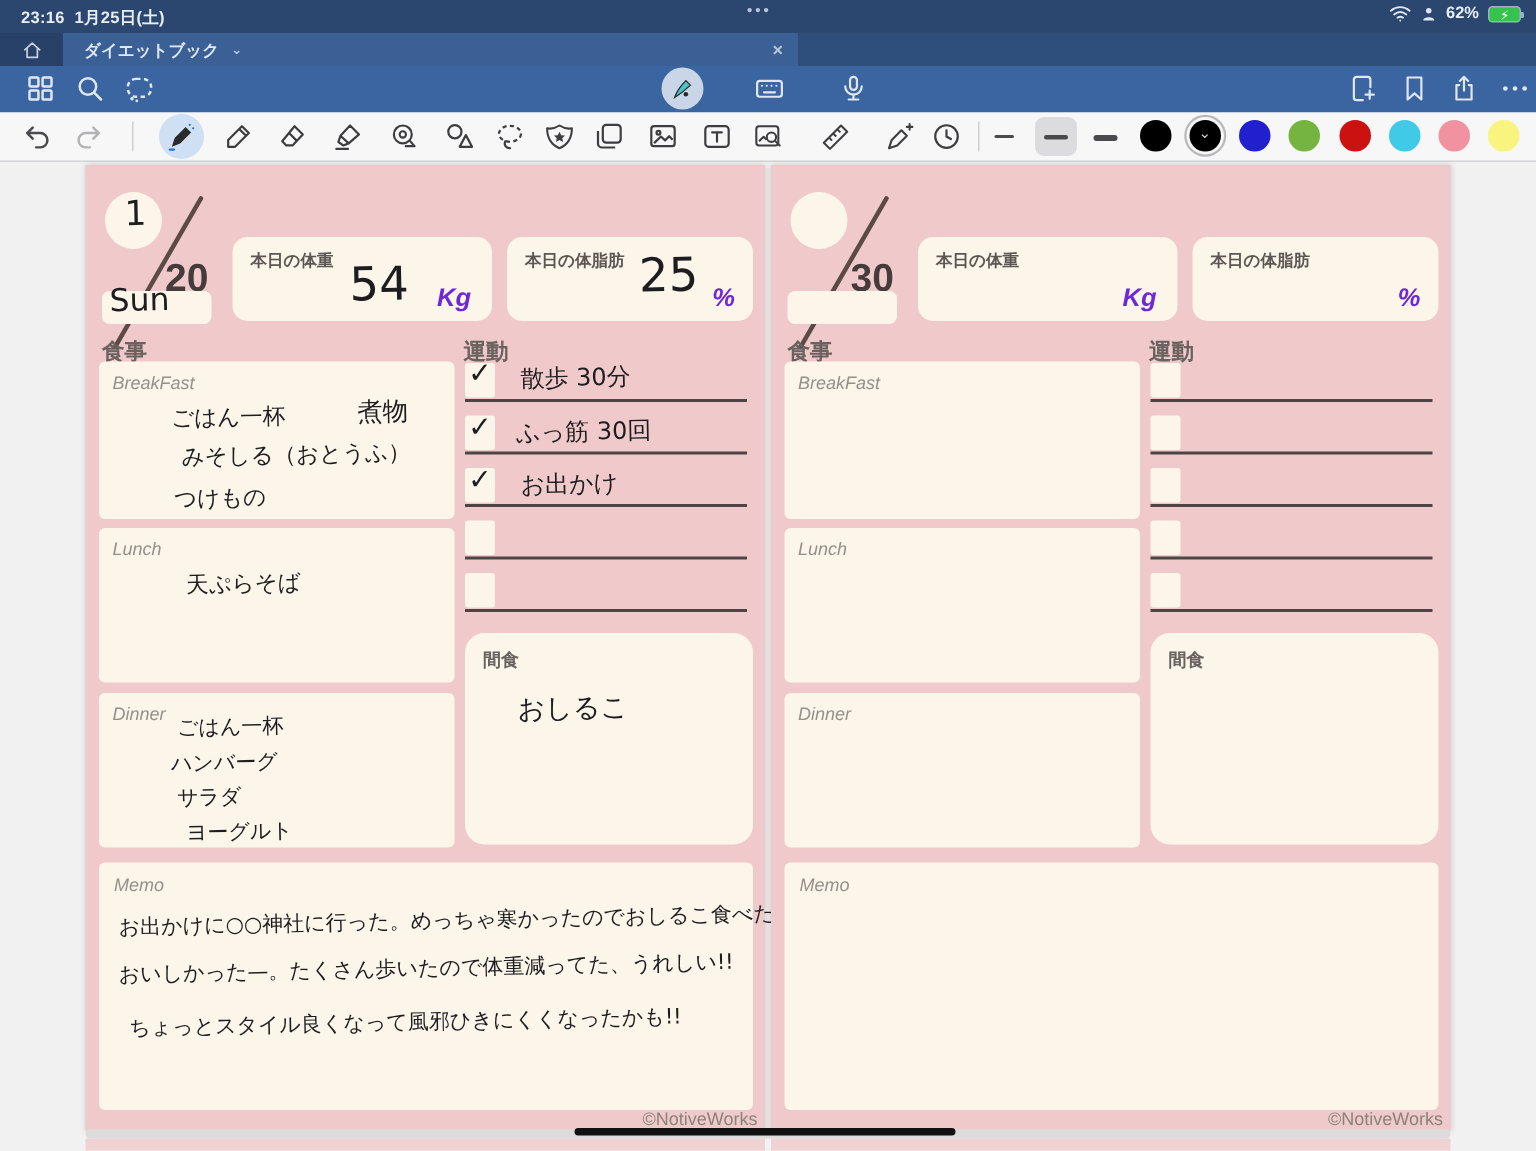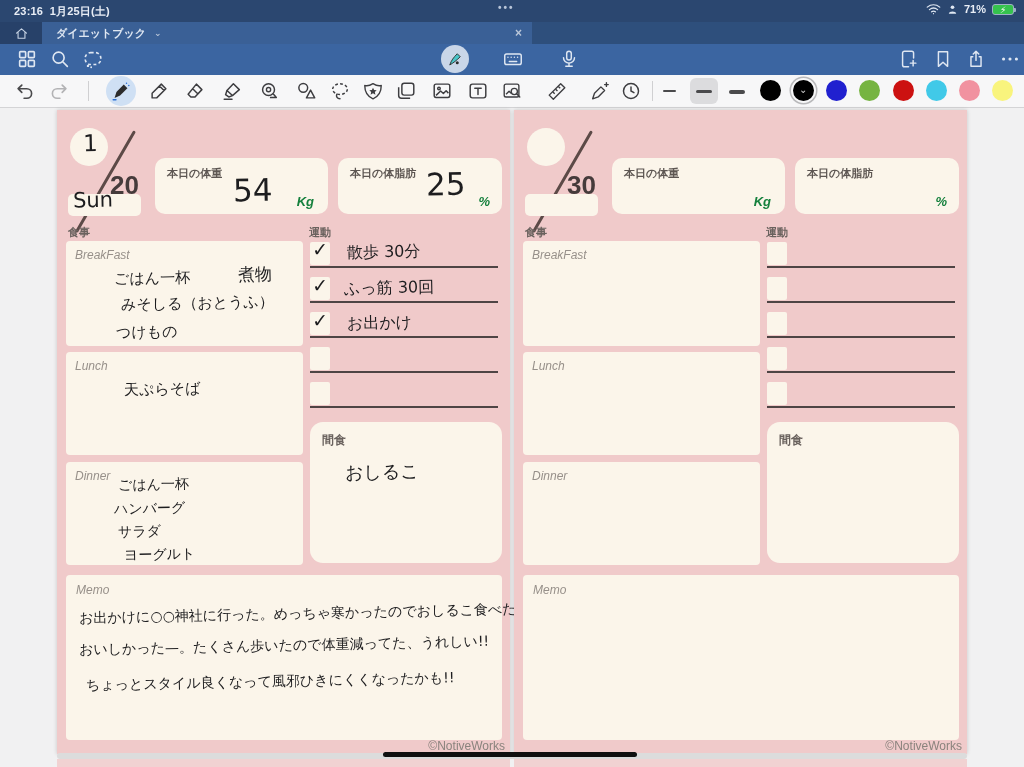--- a/index.html
+++ b/index.html
@@ -32,24 +32,24 @@
   .vdiv { width:1px; height:20px; background:#d0d0d2; top:6px; }
   .thick { top:15px; background:#4a4a4c; border-radius:2px; }
   .thick-sel { width:28px; height:26px; border-radius:6px; background:#dcdcde; top:3px; }
   .dot { width:21px; height:21px; border-radius:50%; top:5px; }
   .dot-sel-ring { box-shadow:0 0 0 2px #f7f7f8, 0 0 0 3.5px #b9b9bb; }
   .dot-check { position:absolute; left:6px; top:4px; font-size:10px; color:#cfcfcf; }
 
   
   .page { top:110px; width:453px; height:644px; background:#f0caca; box-shadow:0 0 4px rgba(0,0,0,.18); }
   .cream { position:absolute; background:#fbf5ea; border-radius:5px; }
-  .sec-label { position:absolute; color:#6a625e; font-size:11px; font-weight:bold; }
+  .sec-label { position:absolute; color:#6a625e; font-size:15px; font-weight:bold; }
   .box-label { position:absolute; color:#97908a; font-size:12px; font-style:italic; }
   .fld-label { position:absolute; color:#5d5652; font-size:11px; font-weight:bold; }
-  .unit { position:absolute; color:#15803d; font-size:13px; font-weight:bold; font-style:italic; }
+  .unit { position:absolute; color:#6d28d9; font-size:17px; font-weight:bold; font-style:italic; }
   .daynum { position:absolute; color:#453b3b; font-size:26px; font-weight:bold; }
   .slash { position:absolute; width:2.5px; height:117px; background:#5c4a47; transform:rotate(30deg); border-radius:2px; }
   .exline { position:absolute; width:188px; height:2px; background:#4e4444; }
   .exbox { position:absolute; width:20px; height:23px; background:#fbf5ea; border-radius:2px; }
   .hw { position:absolute; font-family:"DejaVu Sans",sans-serif; color:#1d1d1f; transform:rotate(-1.2deg); white-space:nowrap; }
   .footer { position:absolute; right:5px; bottom:1px; color:#8a837d; font-size:12px; }
 
   .gap-bar { left:57px; top:753px; width:910px; height:6px; background:#dcdcdc; border-radius:3px; }
   .sliver { top:759px; height:8px; background:#f1d2d2; }
   .home-ind { left:383px; top:752px; width:254px; height:5px; background:#101010; border-radius:3px; }
@@ -64,21 +64,21 @@
   </span>
   <span class="abs status-center">•••</span>
   <span class="abs status-right">
     <svg width="15" height="12" viewBox="0 0 24 18">
         <path d="M2 6 C8 1 16 1 22 6 M5.5 10 C9.5 6.8 14.5 6.8 18.5 10 M9 13.5 C10.8 12.2 13.2 12.2 15 13.5 M12 16.5 l.01 0" stroke="#dfe7f2" stroke-width="2" fill="none" stroke-linecap="round"></path>
       </svg>
     <svg width="11" height="11" viewBox="0 0 24 24">
         <circle cx="12" cy="7" r="4" fill="#dfe7f2"></circle>
         <path d="M4 21 C4 15 20 15 20 21 Z" fill="#dfe7f2"></path>
       </svg>
-    <span>71%</span>
+    <span>62%</span>
     <span class="batt">
         <span class="bolt">⚡</span>
       </span>
   </span>
 </div>
 
 <div class="abs tab-bar">
   <div class="abs home-btn">
     <svg width="15" height="15" viewBox="0 0 24 24">
         <path d="M4 11.5 12 4.5 20 11.5 M6.5 9.5 V19.5 H17.5 V9.5" stroke="#c6d2e3" stroke-width="1.8" fill="none" stroke-linecap="round" stroke-linejoin="round"></path>

